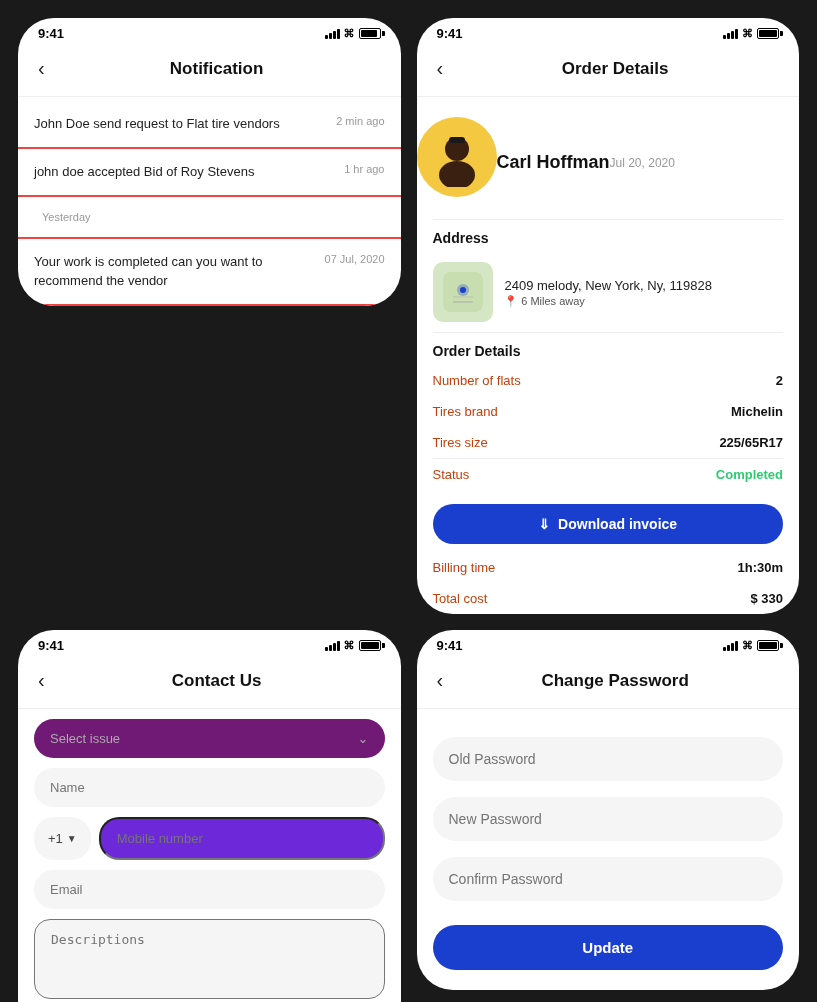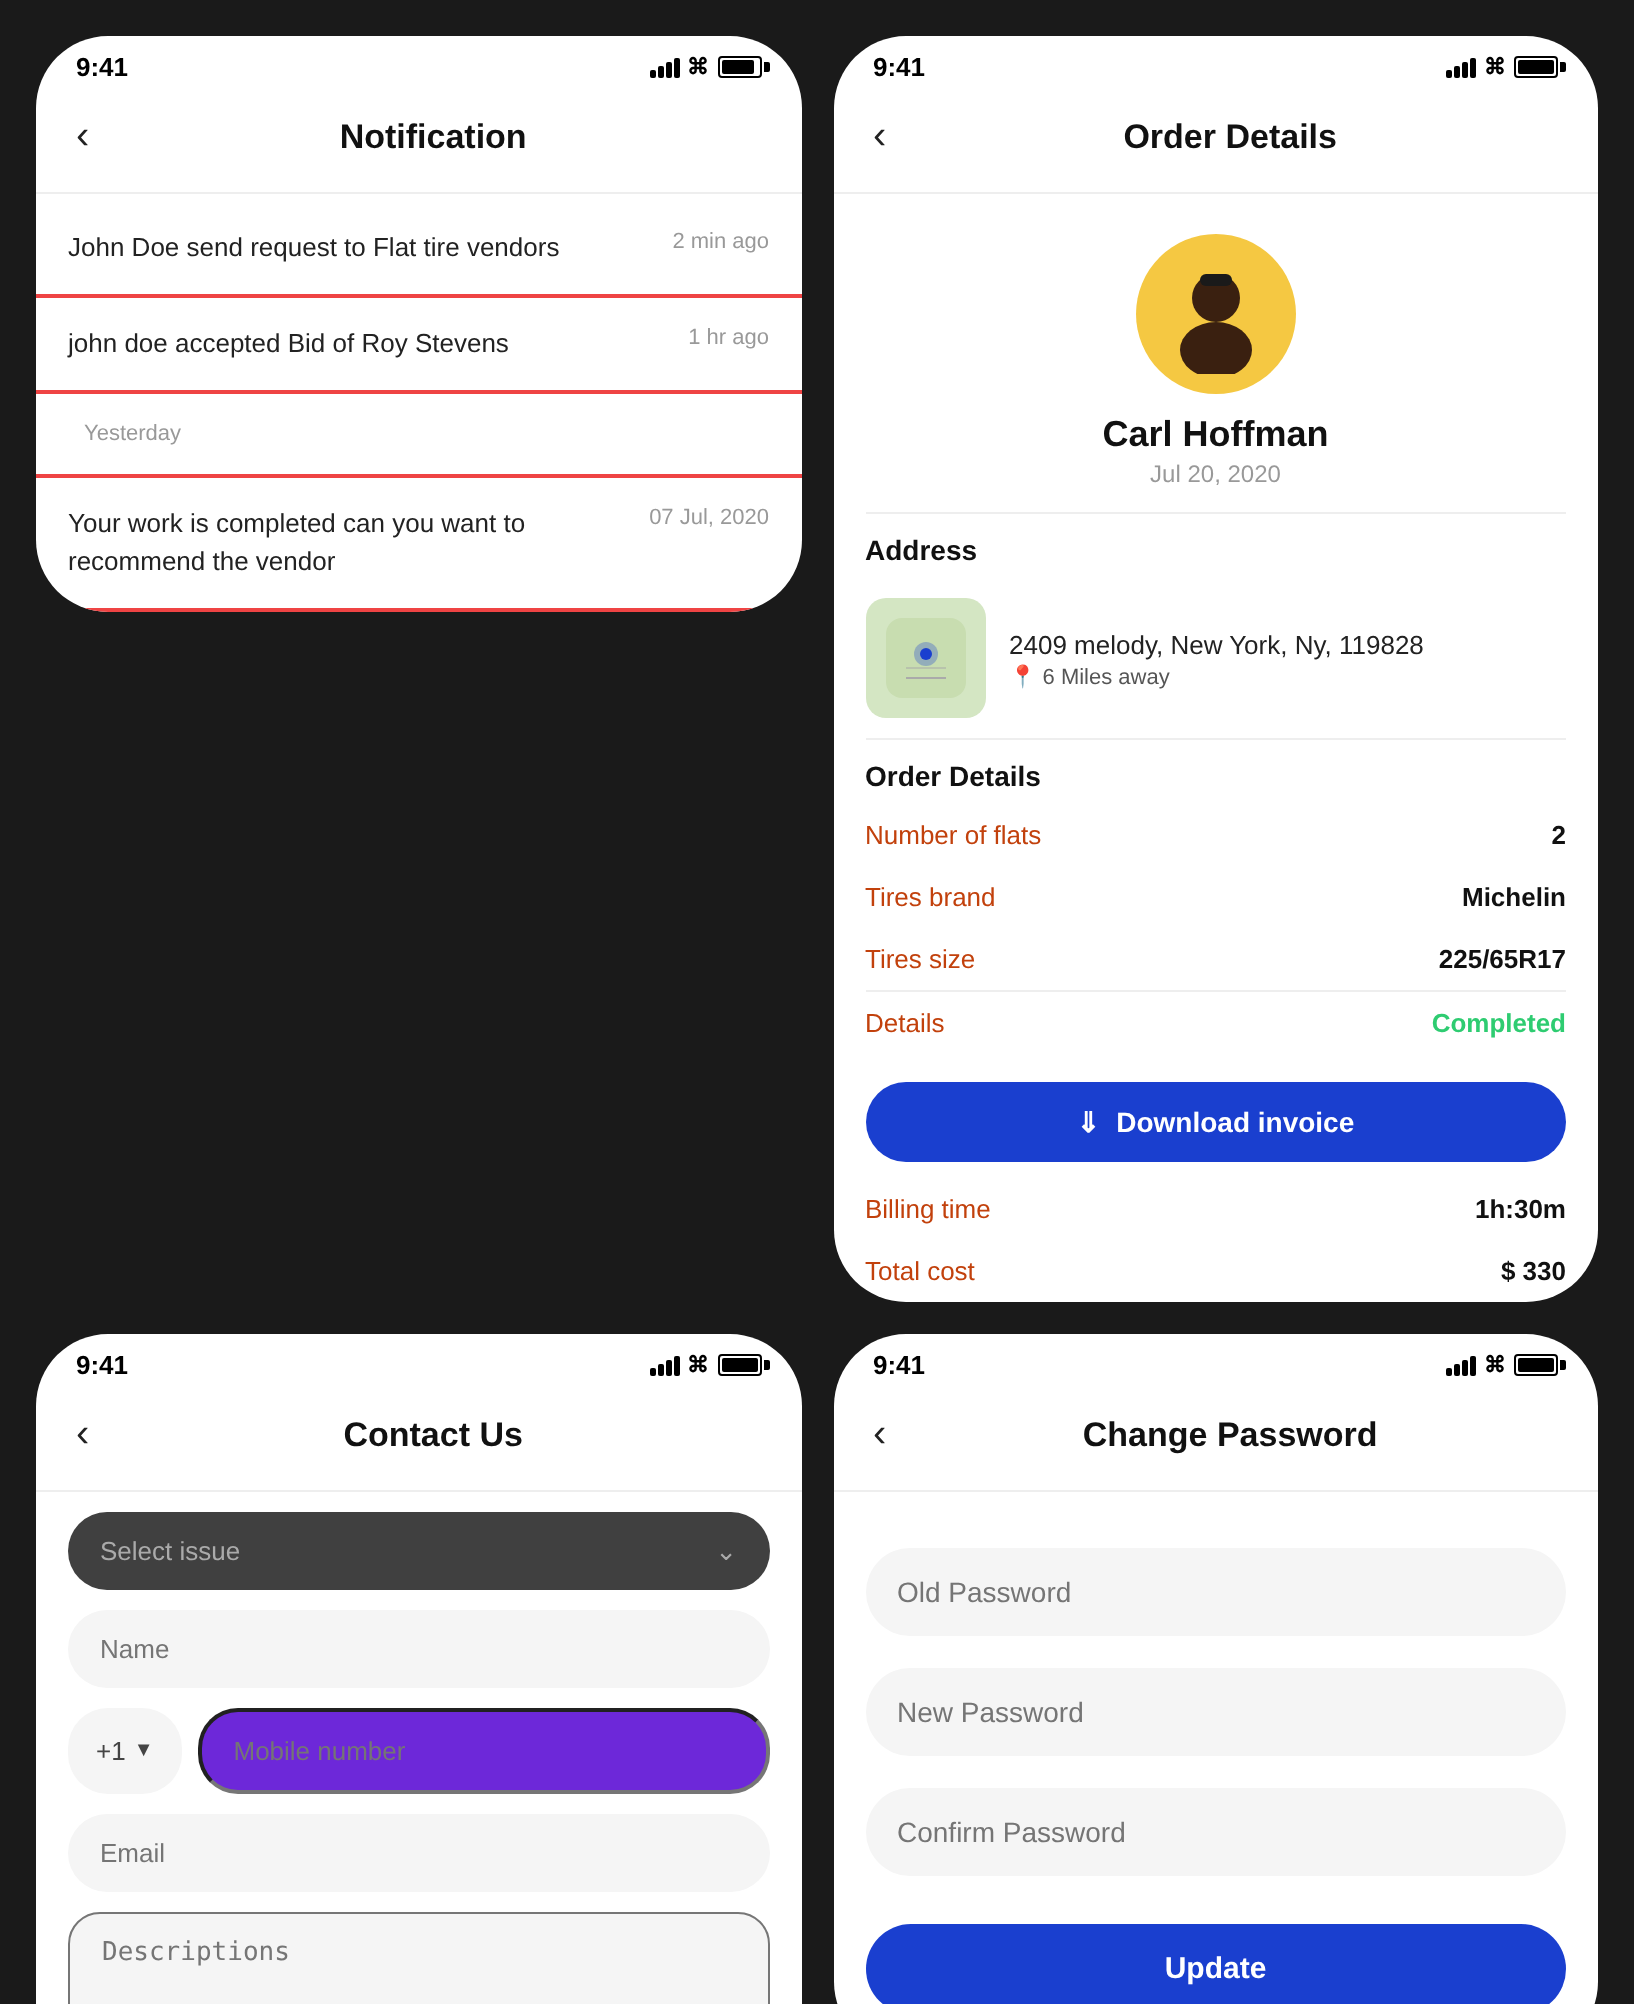--- a/index.html
+++ b/index.html
@@ -93,21 +93,21 @@
       padding: 14px 16px;
       border-bottom: 2px solid #ef4444;
     }
     .notif-text { font-size: 13px; color: #222; flex: 1; line-height: 1.4; }
     .notif-time { font-size: 11px; color: #999; margin-left: 8px; white-space: nowrap; }
 
     
     .order-screen { }
     .order-avatar-section {
       display: flex;
-      flex-direction: column;
+      flex-direction: row;
       align-items: center;
       padding: 16px 0 12px;
     }
     .avatar-circle {
       width: 80px; height: 80px;
       border-radius: 50%;
       background: #f5c842;
       display: flex;
       align-items: center;
       justify-content: center;
@@ -197,21 +197,21 @@
       color: #aaa;
       border: none;
       width: calc(100% - 32px);
     }
     .select-field {
       display: flex;
       justify-content: space-between;
       align-items: center;
       margin: 10px 16px;
       padding: 12px 16px;
-      background: #404040;
+      background: #701a75;
       border-radius: 20px;
       font-size: 13px;
       color: #aaa;
     }
     .phone-row {
       display: flex;
       gap: 8px;
       margin: 0 16px 10px;
     }
     .country-code {
@@ -380,21 +380,21 @@
       <span class="detail-key">Tires brand</span>
       <span class="detail-val">Michelin</span>
     </div>
     <div class="detail-row">
       <span class="detail-key">Tires size</span>
       <span class="detail-val">225/65R17</span>
     </div>
     <div class="divider"></div>
     <div class="status-section">
       <div class="status-row">
-        <span class="detail-key">Details</span>
+        <span class="detail-key">Status</span>
         <span class="status-completed">Completed</span>
       </div>
     </div>
     <button class="download-btn">
       <span>⇓</span>
       <span>Download invoice</span>
     </button>
     <div class="detail-row" style="margin-top:6px;">
       <span class="detail-key">Billing time</span>
       <span class="detail-val">1h:30m</span>

